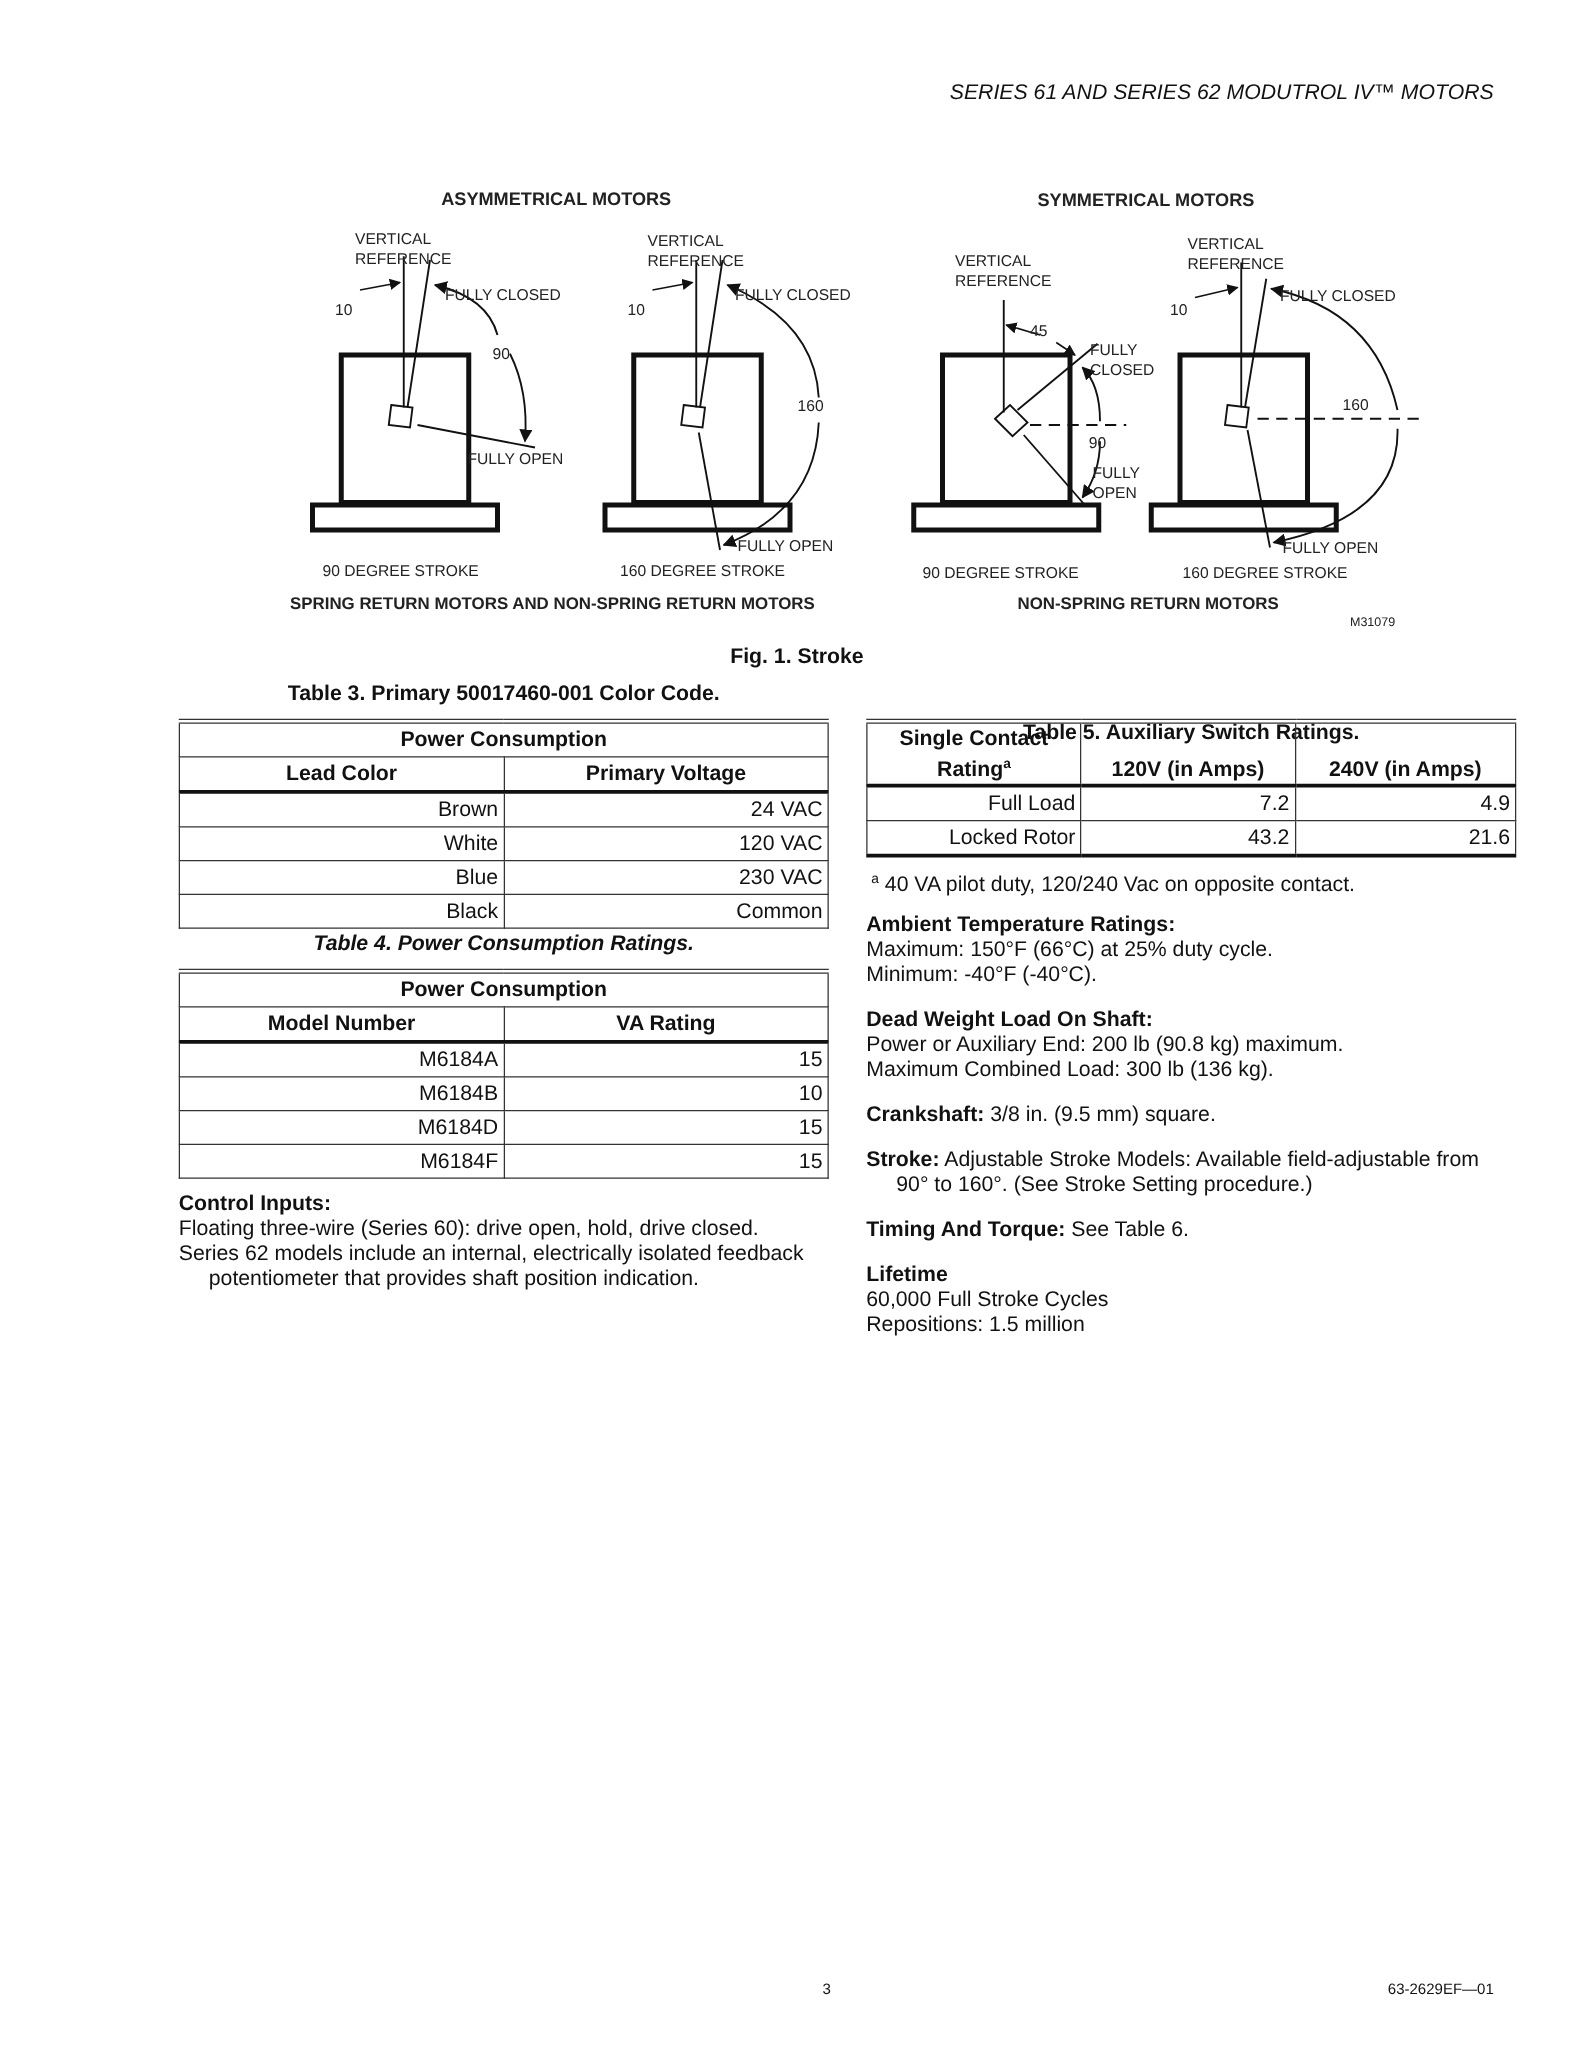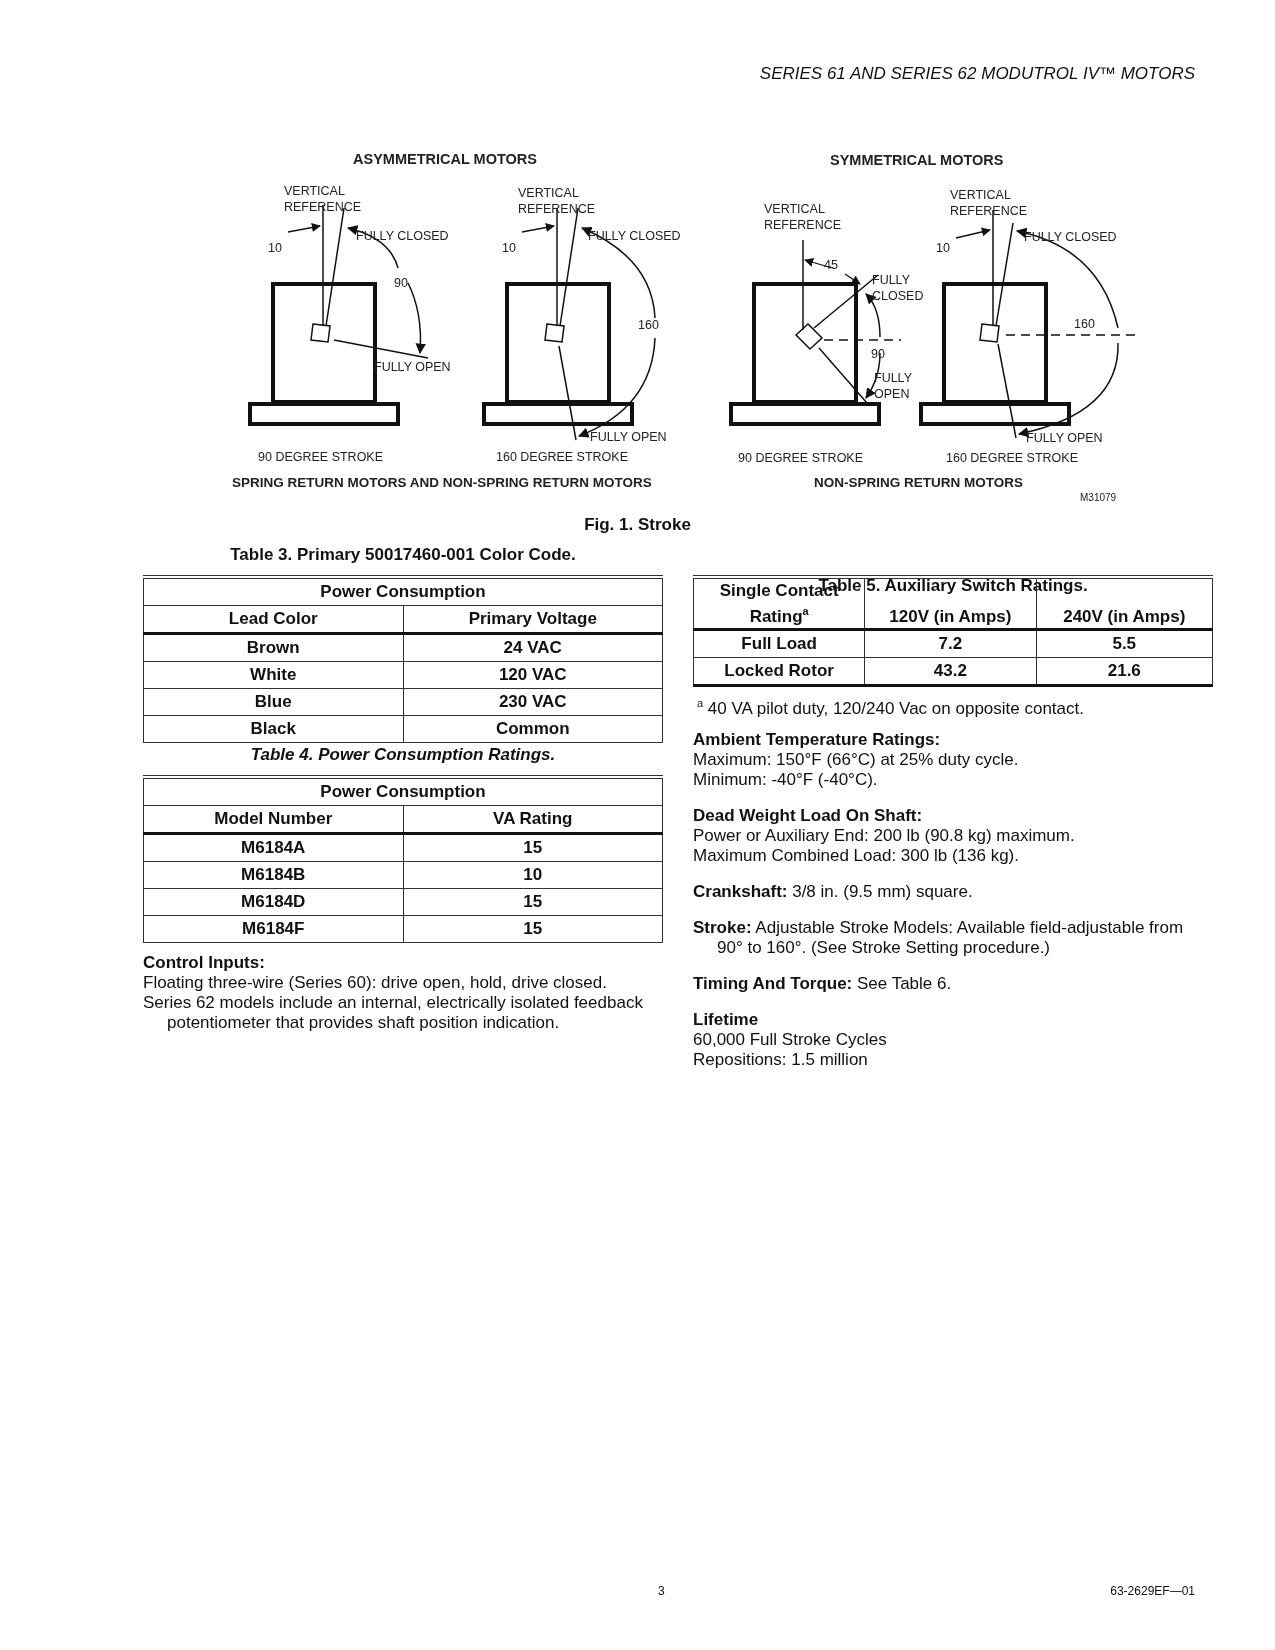--- a/index.html
+++ b/index.html
@@ -5,21 +5,21 @@
   html,body{margin:0;padding:0;background:#fff;}
   body{width:1275px;height:1650px;position:relative;font-family:"Liberation Sans",sans-serif;color:#111;overflow:hidden;}
   .abs{position:absolute;}
   .hdr{left:715px;top:64px;width:480px;text-align:right;font-size:17px;font-style:italic;}
   .fig{left:220px;top:148px;width:920px;height:360px;}
   .fig svg{width:920px;height:360px;}
   .fig text{font-family:"Liberation Sans",sans-serif;fill:#222;}
   .figcap{left:0;width:1275px;top:515px;text-align:center;font-weight:bold;font-size:17px;}
   .tcap{font-weight:bold;font-size:17px;text-align:center;}
   table{border-collapse:collapse;font-size:17px;}
-  td,th{border:1.3px solid #333;padding:1px 4px;height:24px;font-weight:bold;text-align:center;}
+  td,th{border:1.3px solid #333;padding:1px 4px;height:24px;font-weight:normal;text-align:right;}
   th{font-weight:bold;text-align:center;}
   .topdbl{border-top:4px double #333;}
   .hb td,.hb th{border-bottom:3px solid #111;}
   .botthick td{border-bottom:3px solid #111;}
   .para{font-size:17px;line-height:20px;}
   .para b{font-weight:bold;}
   .hang{padding-left:24px;text-indent:-24px;margin:0;}
   .para p{margin:0;}
   .foot{font-size:12px;top:1584px;}
 </style>
@@ -206,21 +206,21 @@
     <th class="topdbl" style="width:33%;line-height:21px;">
       <span>Single Contact</span><br>
       <span>Rating</span><sup style="font-size:11px;">a</sup>
     </th>
     <th class="topdbl" style="width:33%;vertical-align:bottom;">120V (in Amps)</th>
     <th class="topdbl" style="vertical-align:bottom;">240V (in Amps)</th>
   </tr>
   <tr>
         <td>Full Load</td>
         <td>7.2</td>
-        <td>5.5</td>
+        <td>4.9</td>
       </tr>
   <tr class="botthick">
         <td>Locked Rotor</td>
         <td>43.2</td>
         <td>21.6</td>
       </tr>
 </tbody>
   </table>
 
 <div class="abs para" style="left:697px;top:693px;width:520px;"><sup style="font-size:11px;">a</sup><span> 40 VA pilot duty, 120/240 Vac on opposite contact.</span></div>

